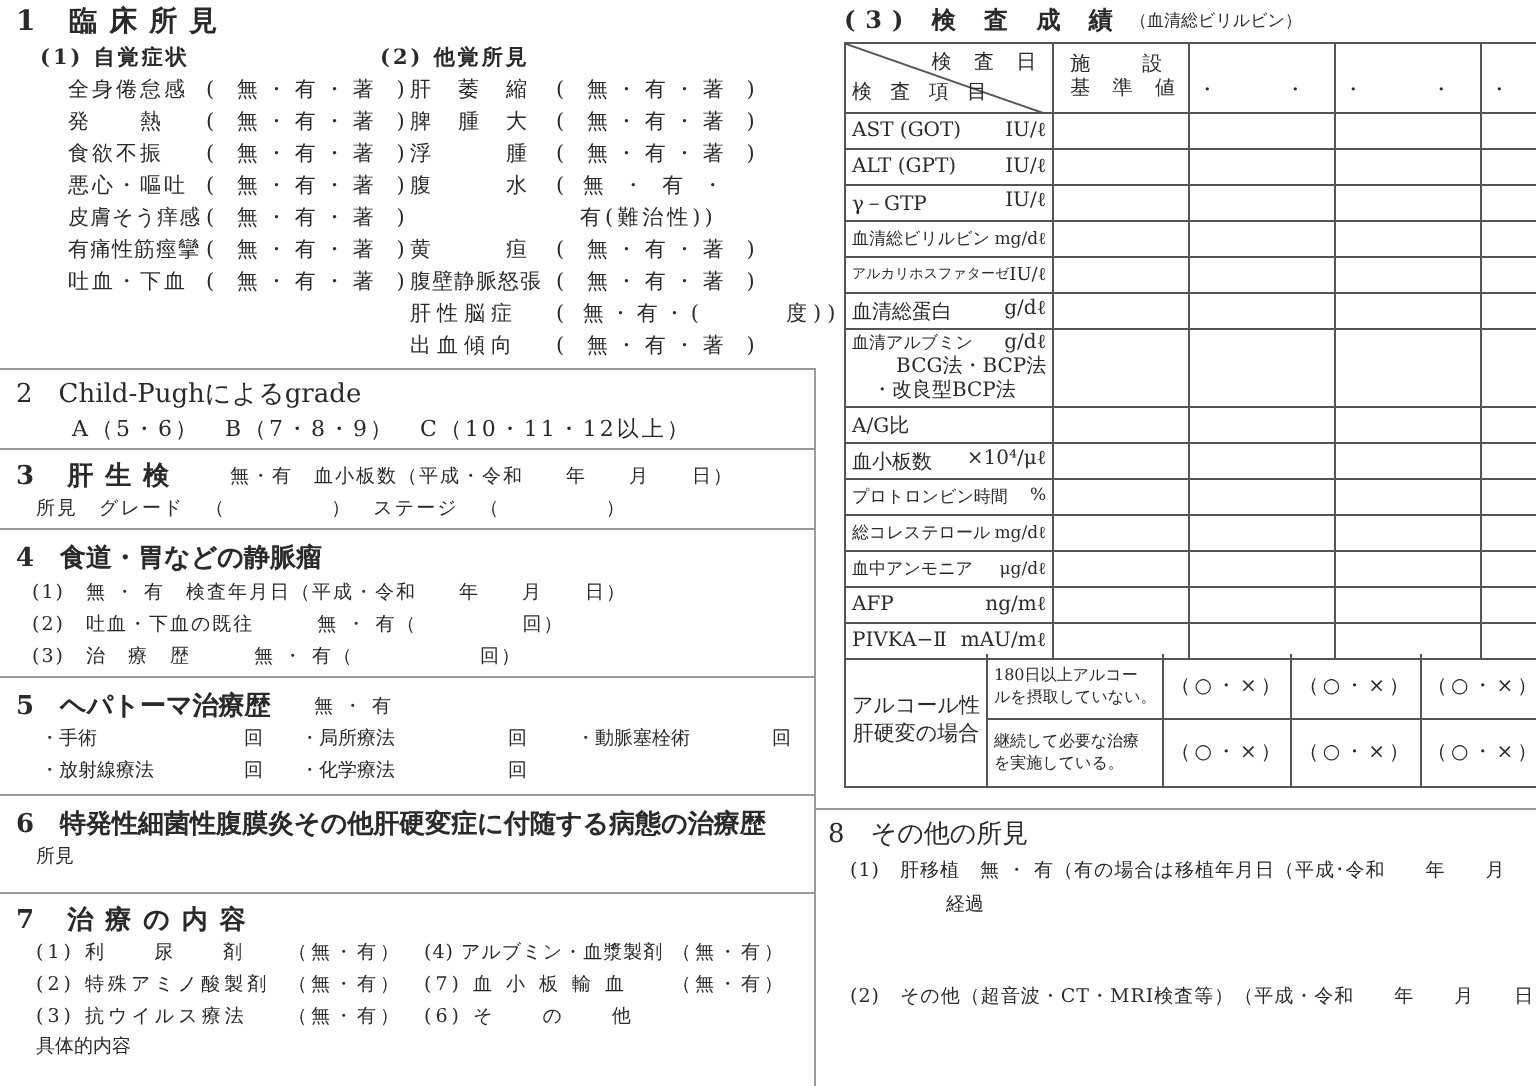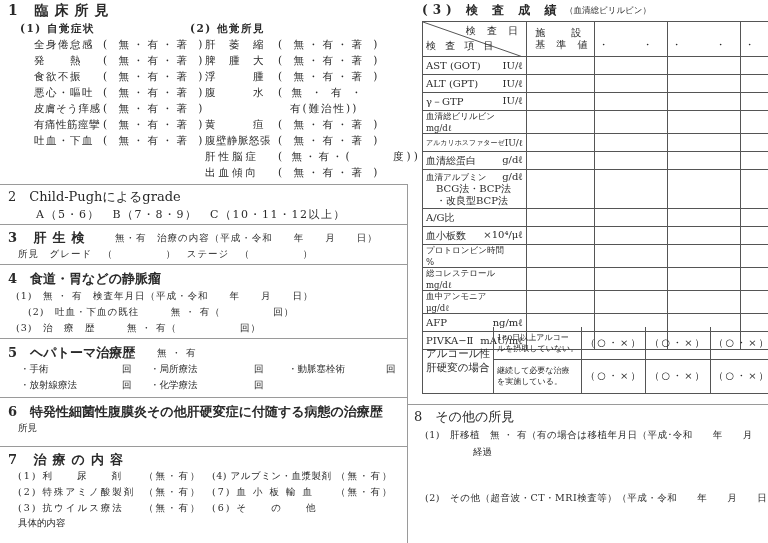--- a/index.html
+++ b/index.html
@@ -7,21 +7,21 @@
   .abs{position:absolute;white-space:nowrap;}
   .hline{position:absolute;height:1px;background:#9a9a9a;}
   .vline{position:absolute;width:1px;background:#9a9a9a;}
   .h1{font-size:14px;font-weight:bold;letter-spacing:6px;}
   .h2{font-size:14px;font-weight:bold;}
   .t{font-size:10.5px;letter-spacing:1.5px;}
   .ts{font-size:9.5px;}
   table.lab{position:absolute;left:422px;top:21px;border-collapse:collapse;table-layout:fixed;}
   table.lab td{border:1px solid #555;padding:0 3px;font-size:10px;height:17px;white-space:nowrap;overflow:hidden;vertical-align:middle;}
   .item-inner{display:flex;justify-content:space-between;}
-  .small{font-size:8.5px;flex-direction:column;}
+  .small{font-size:8.5px;}
   .dots{text-align:center;letter-spacing:12px;}
   .ox{text-align:center;font-size:11px;letter-spacing:2px;}
 </style>
 </head>
 <body>
 
 <div class="abs h1" style="left:8px;top:2px;">1 臨床所見</div>
 <div class="abs t" style="left:20px;top:22px;font-weight:bold;">(1) 自覚症状</div>
 <div class="abs t" style="left:190px;top:22px;font-weight:bold;">(2) 他覚所見</div>
 
@@ -67,26 +67,26 @@
 <div class="hline" style="left:0;top:264px;width:407px;"></div>
 <div class="hline" style="left:0;top:338px;width:407px;"></div>
 <div class="hline" style="left:0;top:397px;width:407px;"></div>
 <div class="hline" style="left:0;top:446px;width:407px;"></div>
 <div class="vline" style="left:407px;top:184px;height:359px;"></div>
 
 <div class="abs h2" style="left:8px;top:188px;font-weight:normal;font-size:13px;">2　Child-Pughによるgrade</div>
 <div class="abs t" style="left:36px;top:207px;font-size:11px;">A（5・6）　B（7・8・9）　C（10・11・12以上）</div>
 
 <div class="abs h1" style="left:8px;top:229px;font-size:13px;">3 肝生検</div>
-<div class="abs ts" style="left:115px;top:232px;letter-spacing:1px;">無・有　治療の内容（平成・令和　　年　　月　　日）</div>
+<div class="abs ts" style="left:115px;top:232px;letter-spacing:1px;">無・有　血小板数（平成・令和　　年　　月　　日）</div>
 <div class="abs ts" style="left:18px;top:248px;letter-spacing:1px;">所見　グレード　（　　　　　）　ステージ　（　　　　　）</div>
 
 <div class="abs h2" style="left:8px;top:270px;font-size:13px;">4　食道・胃などの静脈瘤</div>
 <div class="abs ts" style="left:16px;top:290px;letter-spacing:1px;">(1)　無 ・ 有　検査年月日（平成・令和　　年　　月　　日）</div>
-<div class="abs ts" style="left:28px;top:306px;letter-spacing:1px;">(2)　吐血・下血の既往　　　無 ・ 有（　　　　　回）</div>
+<div class="abs ts" style="left:16px;top:306px;letter-spacing:1px;">(2)　吐血・下血の既往　　　無 ・ 有（　　　　　回）</div>
 <div class="abs ts" style="left:16px;top:322px;letter-spacing:1px;">(3)　治　療　歴　　　無 ・ 有（　　　　　　回）</div>
 
 <div class="abs h2" style="left:8px;top:344px;font-size:13px;">5　ヘパトーマ治療歴</div>
 <div class="abs ts" style="left:157px;top:347px;letter-spacing:1px;">無 ・ 有</div>
 <div class="abs ts" style="left:20px;top:363px;">・手術</div>
 <div class="abs ts" style="left:122px;top:363px;">回</div>
 <div class="abs ts" style="left:150px;top:363px;">・局所療法</div>
 <div class="abs ts" style="left:254px;top:363px;">回</div>
 <div class="abs ts" style="left:288px;top:363px;">・動脈塞栓術</div>
 <div class="abs ts" style="left:386px;top:363px;">回</div>
@@ -212,21 +212,21 @@
         <td></td>
         <td></td>
         <td></td>
   </tr>
   <tr style="height:39px">
     <td style="height:37px;line-height:12px;vertical-align:top;padding-top:1px;">
       <div class="item-inner">
             <span class="small">血清アルブミン</span>
             <span>g/dℓ</span>
           </div>
-      <div style="padding-left:10px;">BCG法・BCP法</div>
+      <div style="padding-left:10px;text-align:right;">BCG法・BCP法</div>
       <div style="padding-left:10px;">・改良型BCP法</div>
     </td>
     <td></td>
         <td></td>
         <td></td>
         <td></td>
   </tr>
   <tr>
     <td>
           <div class="item-inner">

